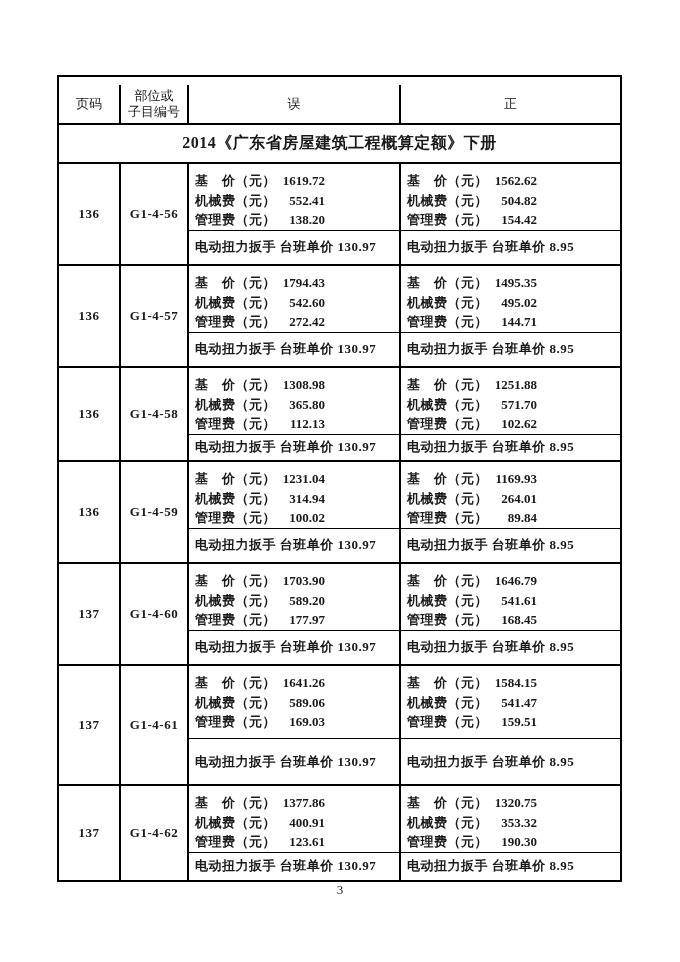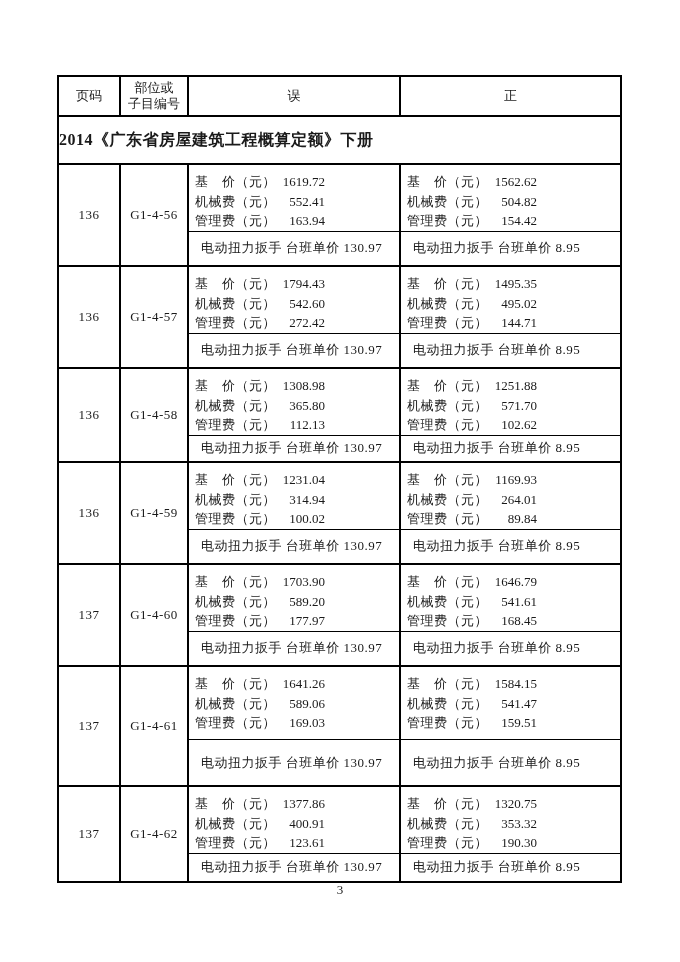--- a/index.html
+++ b/index.html
@@ -14,59 +14,59 @@
 
   .errata-table {
     position:absolute; left:57px; top:75px; width:565px;
     border:2px solid #000;
   }
   .grid-row {
     display:grid;
     grid-template-columns:60px 68px 212px 1fr;
   }
   
-  .header-row { height:38px; }
+  .header-row { height:38px;margin-top:8px; }
   .header-cell {
     display:flex; flex-direction:column; align-items:center; justify-content:center;
     font-size:13px; line-height:16px; text-align:center;
   }
   .header-cell + .header-cell { border-left:2px solid #000; }
 
   
   .title-row {
-    height:48px; border-top:2px solid #000;
-    display:flex; align-items:center; 
+    height:39px; border-top:2px solid #000;
+    display:flex; align-items:center; justify-content:center;
     font-size:16px; font-weight:bold; letter-spacing:0.5px;
   }
 
   
   .row-group { border-top:2px solid #000; height:102px; }
   #table-body .row-group:nth-child(3) { height:94px; }
   #table-body .row-group:nth-child(6) { height:120px; }
   #table-body .row-group:nth-child(7) { height:96px; }
 
-  .cell { font-size:13px; }
+  .cell { font-size:13px;font-weight:bold; }
   .page-cell, .code-cell {
     display:flex; align-items:center; justify-content:center;
     letter-spacing:0.5px;
   }
   .code-cell, .detail-cell { border-left:2px solid #000; }
   .detail-cell { display:flex; flex-direction:column; }
 
   .fees {
     flex:1.45; border-bottom:1px solid #000;
     padding:7px 0 0 6px;
   }
   .fee-line { display:flex; width:130px; line-height:19.5px; }
   .fee-label { white-space:pre; letter-spacing:0.5px; }
   .fee-value { margin-left:auto; }
 
   .note {
     flex:1; display:flex; align-items:center;
-    padding-left:12px; letter-spacing:0.5px;
+    padding-left:6px; letter-spacing:0.5px;
   }
 
   .page-footer {
     position:absolute; left:0; right:0; top:882px;
     text-align:center; font-size:13px;
   }
 </style>
 </head>
 <body style="background: rgb(255, 255, 255); color: rgb(26, 26, 26);">
 
@@ -103,21 +103,21 @@
         <div class="fee-line">
           <span class="fee-label">基　价（元）</span>
           <span class="fee-value">1619.72</span>
         </div>
         <div class="fee-line">
           <span class="fee-label">机械费（元）</span>
           <span class="fee-value">552.41</span>
         </div>
         <div class="fee-line">
           <span class="fee-label">管理费（元）</span>
-          <span class="fee-value">163.94</span>
+          <span class="fee-value">138.20</span>
         </div>
       </div>
       <div class="note">电动扭力扳手 台班单价 130.97</div>
     </div>
     <div class="cell detail-cell right-cell">
       <div class="fees">
         <div class="fee-line">
           <span class="fee-label">基　价（元）</span>
           <span class="fee-value">1562.62</span>
         </div>

